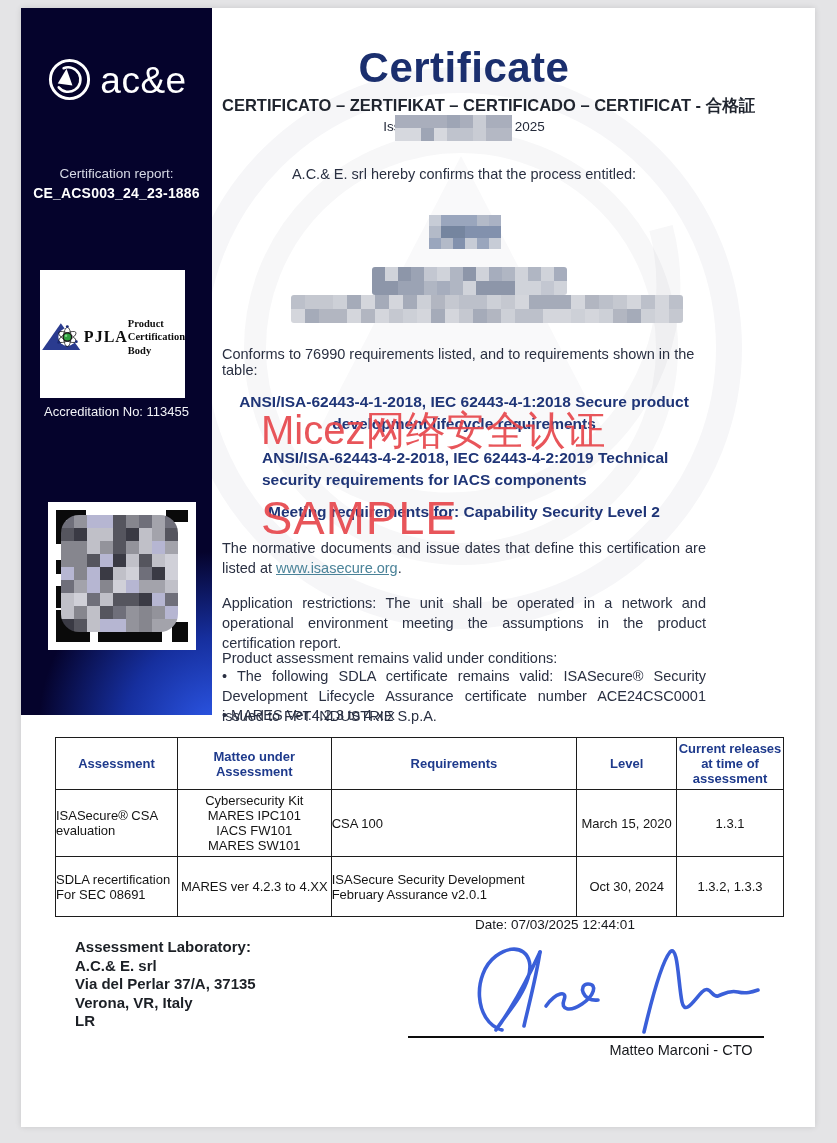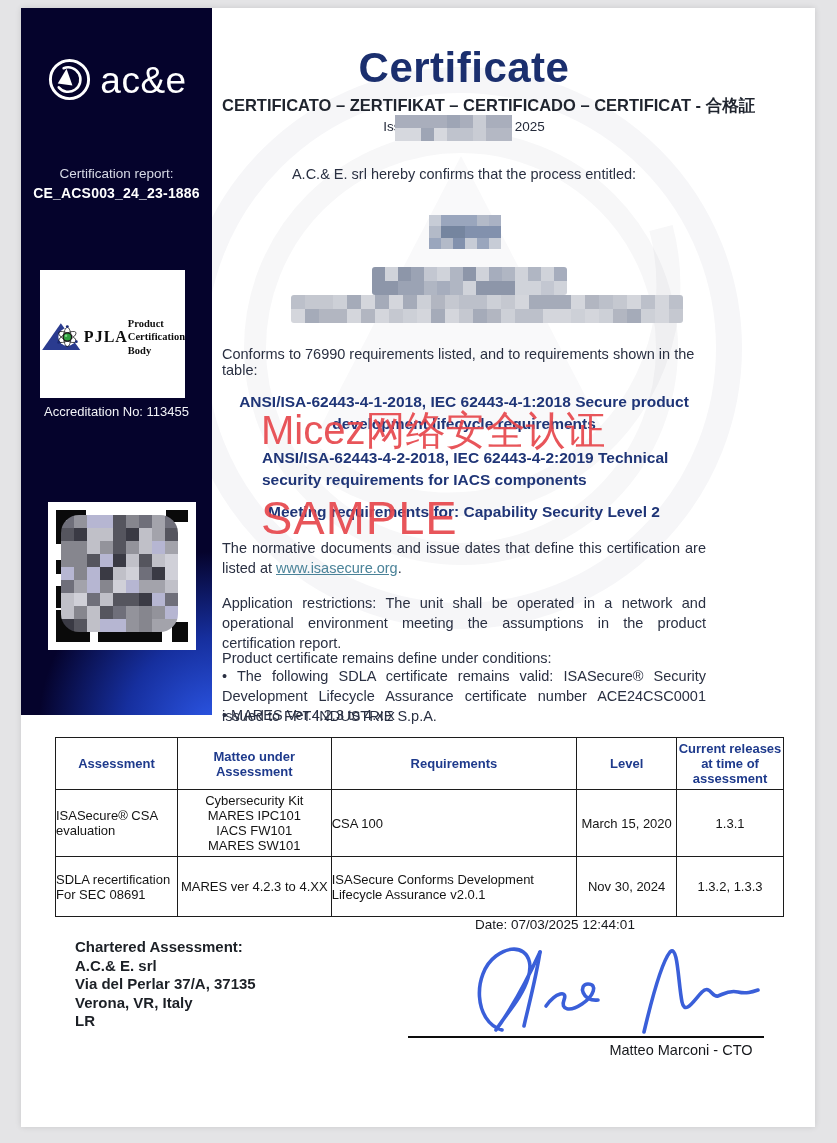--- a/index.html
+++ b/index.html
@@ -252,21 +252,21 @@
     <div class="confirm-line">A.C.&amp; E. srl hereby confirms that the process entitled:</div>
     <div class="conforms-line">Conforms to 76990 requirements listed, and to requirements shown in the table:</div>
 
     <div class="req-1">ANSI/ISA-62443-4-1-2018, IEC 62443-4-1:2018 Secure product development lifecycle requirements</div>
     <div class="req-2">ANSI/ISA-62443-4-2-2018, IEC 62443-4-2:2019 Technical security requirements for IACS components</div>
     <div class="meeting-line">Meeting requirements for: Capability Security Level 2</div>
 
     <div class="para p-normative"><span>The normative documents and issue dates that define this certification are listed at </span><span class="doc-link">www.isasecure.org</span><span>.</span></div>
 
     <div class="para p-application">Application restrictions: The unit shall be operated in a network and operational environment meeting the assumptions in the product certification report.</div>
-    <div class="para p-valid">Product certificate remains define under conditions:</div>
+    <div class="para p-valid">Product assessment remains valid under conditions:</div>
     <div class="para p-bullet1">•  The following SDLA certificate remains valid: ISASecure® Security Development Lifecycle Assurance certificate number ACE24CSC0001 issued to FPT INDUSTRIE S.p.A.</div>
     <div class="para p-bullet2">•  MARES Ver.4.2.3 to 4.x.x</div>
   </div>
 
   <div class="redact" id="redact-1" style="grid-template-columns: repeat(9, 1fr); grid-template-rows: repeat(2, 1fr);">
       <div style="background: rgb(169, 174, 188);"></div>
       <div style="background: rgb(169, 174, 188);"></div>
       <div style="background: rgb(169, 174, 188);"></div>
       <div style="background: rgb(169, 174, 188);"></div>
       <div style="background: rgb(158, 165, 181);"></div>
@@ -426,29 +426,29 @@
         </td>
         <td>CSA 100</td>
         <td class="cell-date">March 15, 2020</td>
         <td class="cell-releases">1.3.1</td>
       </tr>
       <tr>
         <td>SDLA recertification For SEC 08691</td>
         <td class="cell-subject">
           <span class="subject-line">MARES ver 4.2.3 to 4.XX</span>
         </td>
-        <td>ISASecure Conforms Development Lifecycle Assurance v2.0.1</td>
-        <td class="cell-date">Nov 30, 2024</td>
+        <td>ISASecure Security Development February Assurance v2.0.1</td>
+        <td class="cell-date">Oct 30, 2024</td>
         <td class="cell-releases">1.3.2, 1.3.3</td>
       </tr>
     </tbody>
   </table>
 
   <div class="lab-block">
-    <div>Chartered Assessment:</div>
+    <div>Assessment Laboratory:</div>
     <div>A.C.&amp; E. srl</div>
     <div>Via del Perlar 37/A, 37135</div>
     <div>Verona, VR, Italy</div>
     <div>LR</div>
   </div>
 
   <div class="signed-block">
     <div>Date: 07/03/2025 12:44:01</div>
   </div>
 

